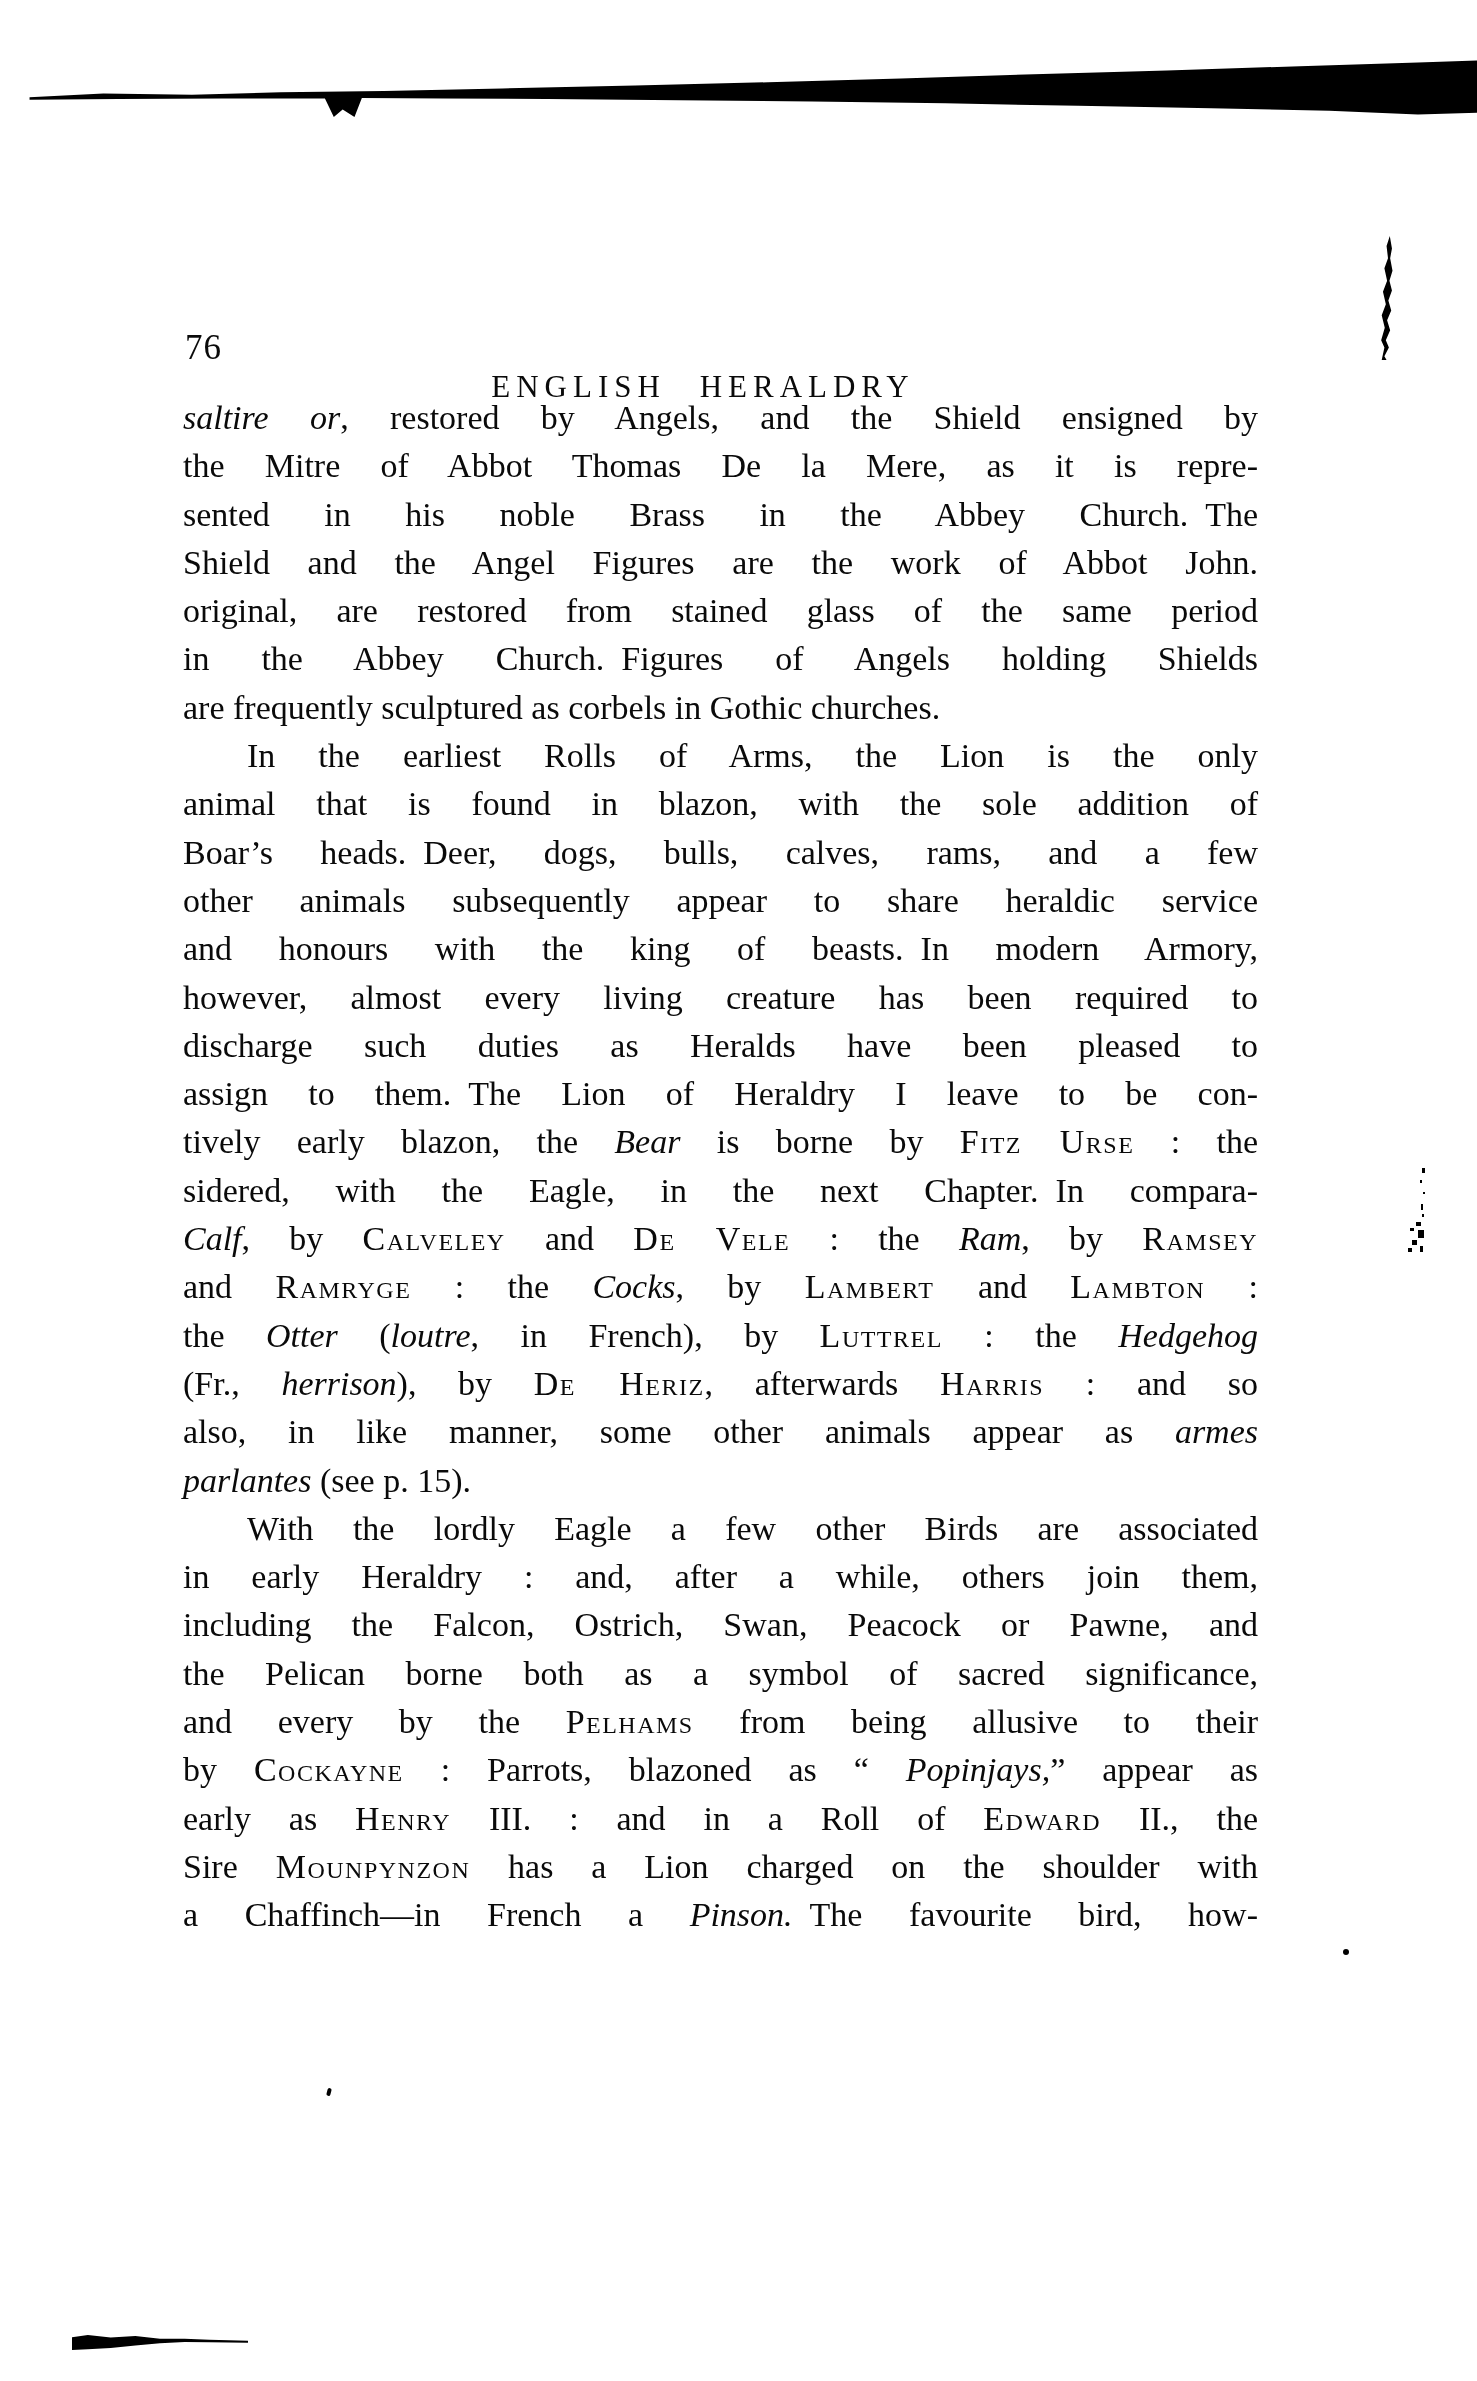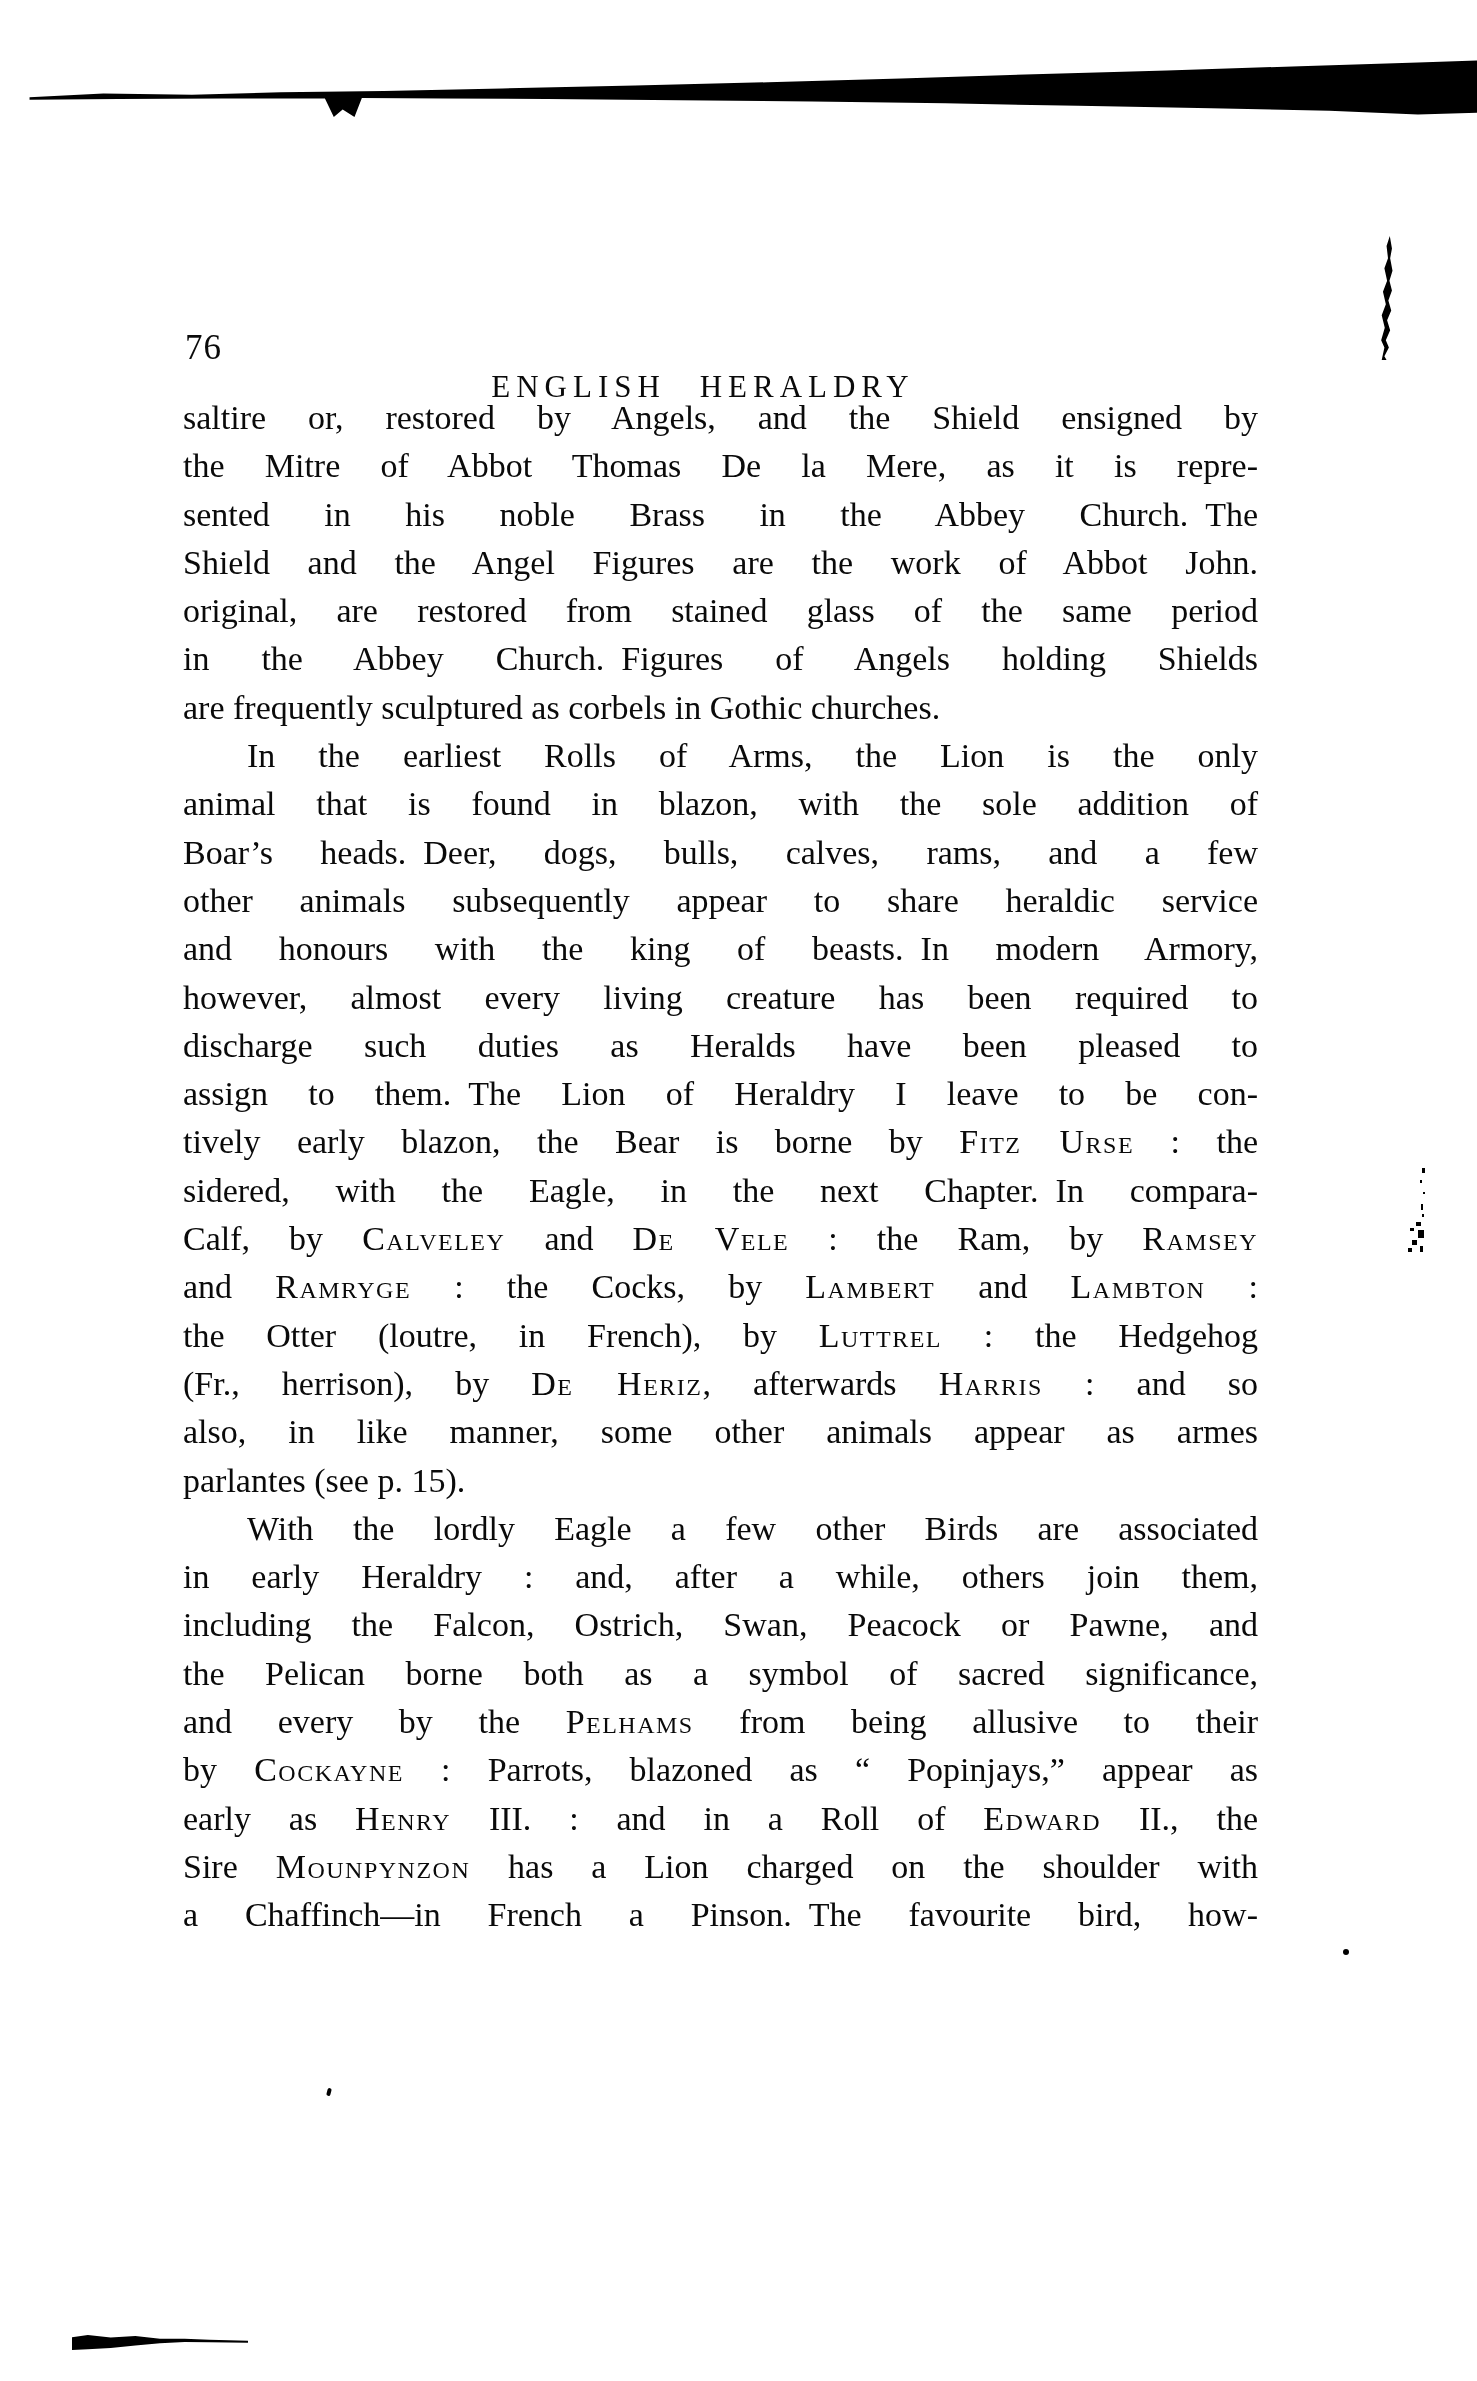--- a/index.html
+++ b/index.html
@@ -22,21 +22,21 @@
     position:absolute;left:183px;top:394px;width:1075px;
     font-size:34px;line-height:48.3px;
   }
   .line{
     text-align:justify;
     text-align-last:justify;
     white-space:normal;
   }
   .line.endpar{text-align-last:left;}
   .line.indent{text-indent:64px;}
-  .i{}
+  .i{font-style:italic;}
   .sc{font-variant:small-caps;letter-spacing:1.5px;}
   
   .art{position:absolute;background:#000;}
   .art-top{
     left:0;top:55px;width:1477px;height:62px;
     clip-path:polygon(2% 68%,7% 62%,13% 64%,19% 60%,26% 58%,34% 54%,43% 49%,52% 44%,61% 38%,70% 31%,79% 25%,88% 18%,96% 12%,100% 9%,100% 93%,96% 96%,90% 90%,82% 86%,73% 82%,64% 78%,55% 75%,46% 73%,37% 71%,30% 70%,24.5% 69.5%,24% 100%,23.2% 88%,22.6% 100%,22% 70%,15% 70%,8% 71%,2% 72%);
   }
   .art-feather{
     left:1379px;top:236px;width:18px;height:124px;
     clip-path:polygon(60% 0,72% 10%,62% 18%,75% 28%,58% 36%,72% 44%,52% 52%,68% 60%,45% 68%,62% 76%,38% 84%,55% 90%,30% 97%,42% 100%,15% 100%,30% 90%,12% 84%,32% 74%,15% 64%,38% 55%,22% 45%,45% 36%,30% 26%,50% 18%,42% 8%);

